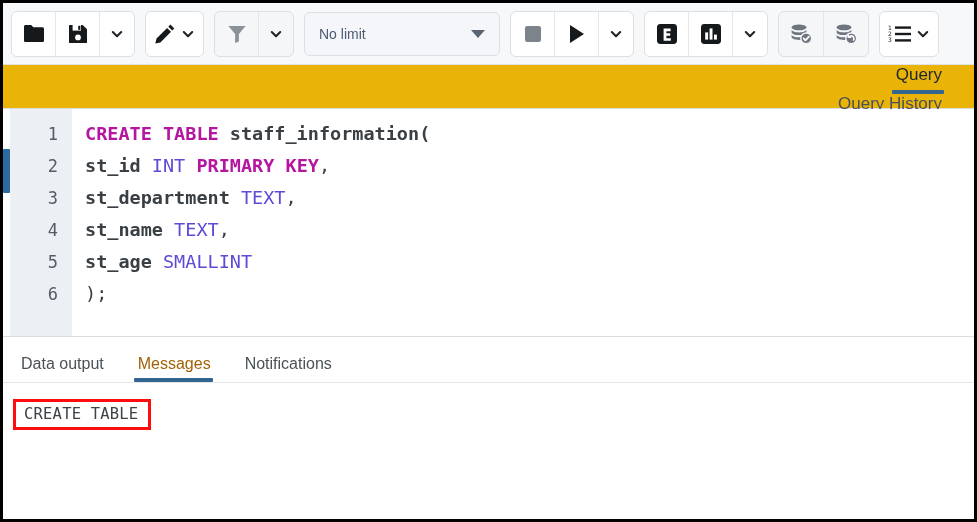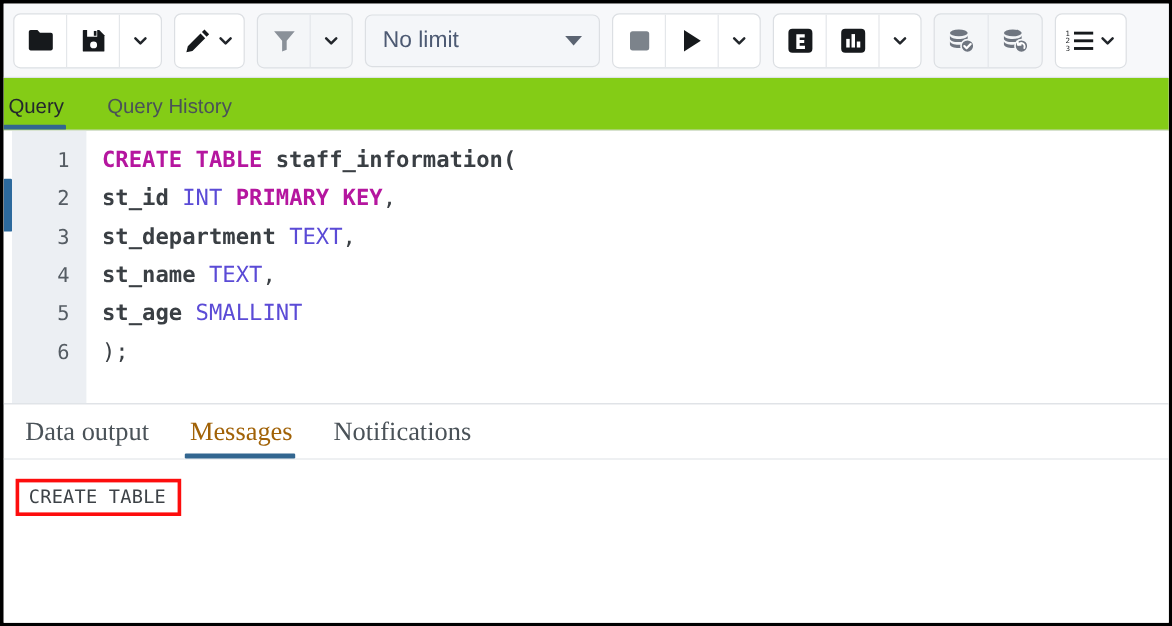--- a/index.html
+++ b/index.html
@@ -83,40 +83,41 @@
     width: 196px;
     height: 44px;
     background: #f4f6f9;
     border: 1px solid #dcdfe3;
     border-radius: 6px;
     padding: 0 14px;
     box-sizing: border-box;
     cursor: pointer;
   }
   .limit-select .lbl {
-    font-size: 19px;
+    font-size: 14px;
     color: #4d5a73;
     font-family: "Liberation Sans", sans-serif;
   }
   .tri-down {
     width: 0; height: 0;
     border-left: 7px solid transparent;
     border-right: 7px solid transparent;
     border-top: 8px solid #5b6472;
   }
 
   
   .tabbar {
     height: 44px;
     min-height: 44px;
-    background: #84cc16;
+    background: #eab308;
     border-bottom: 1px solid #d9dde1;
     display: flex;
     align-items: flex-end;
     box-sizing: border-box;
+    flex-direction: column;
   }
   .tab {
     position: relative;
     padding: 0 16px 9px 4px;
     margin-right: 16px;
     font-size: 17px;
     color: #4a5258;
     cursor: pointer;
     background: transparent;
     border: none;
@@ -207,26 +208,26 @@
     display: flex;
     align-items: flex-end;
     padding-left: 14px;
     border-bottom: 1px solid #e3e6e9;
     box-sizing: border-box;
   }
   .rtab {
     position: relative;
     padding: 0 14px 9px 4px;
     margin-right: 16px;
-    font-size: 22px;
+    font-size: 16px;
     color: #4a5258;
     cursor: pointer;
     background: transparent;
     border: none;
-    font-family: Liberation Serif, serif;
+    font-family: Liberation Sans, sans-serif;
     margin-top: 20px;
   }
   .rtab.active { color: #a16207; }
   .rtab.active::after {
     content: "";
     position: absolute;
     left: 0; right: 12px; bottom: 0;
     height: 4px;
     background: #326690;
     border-radius: 1px;

